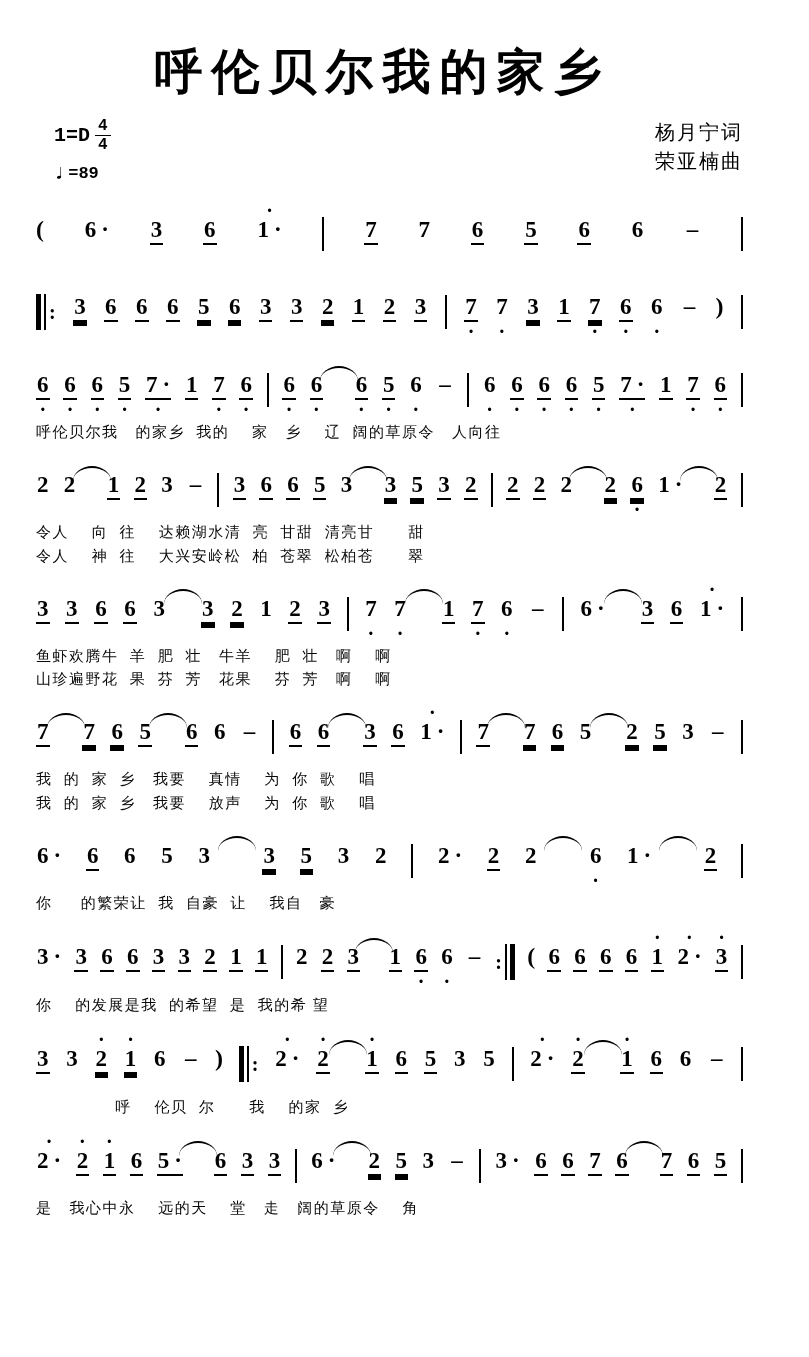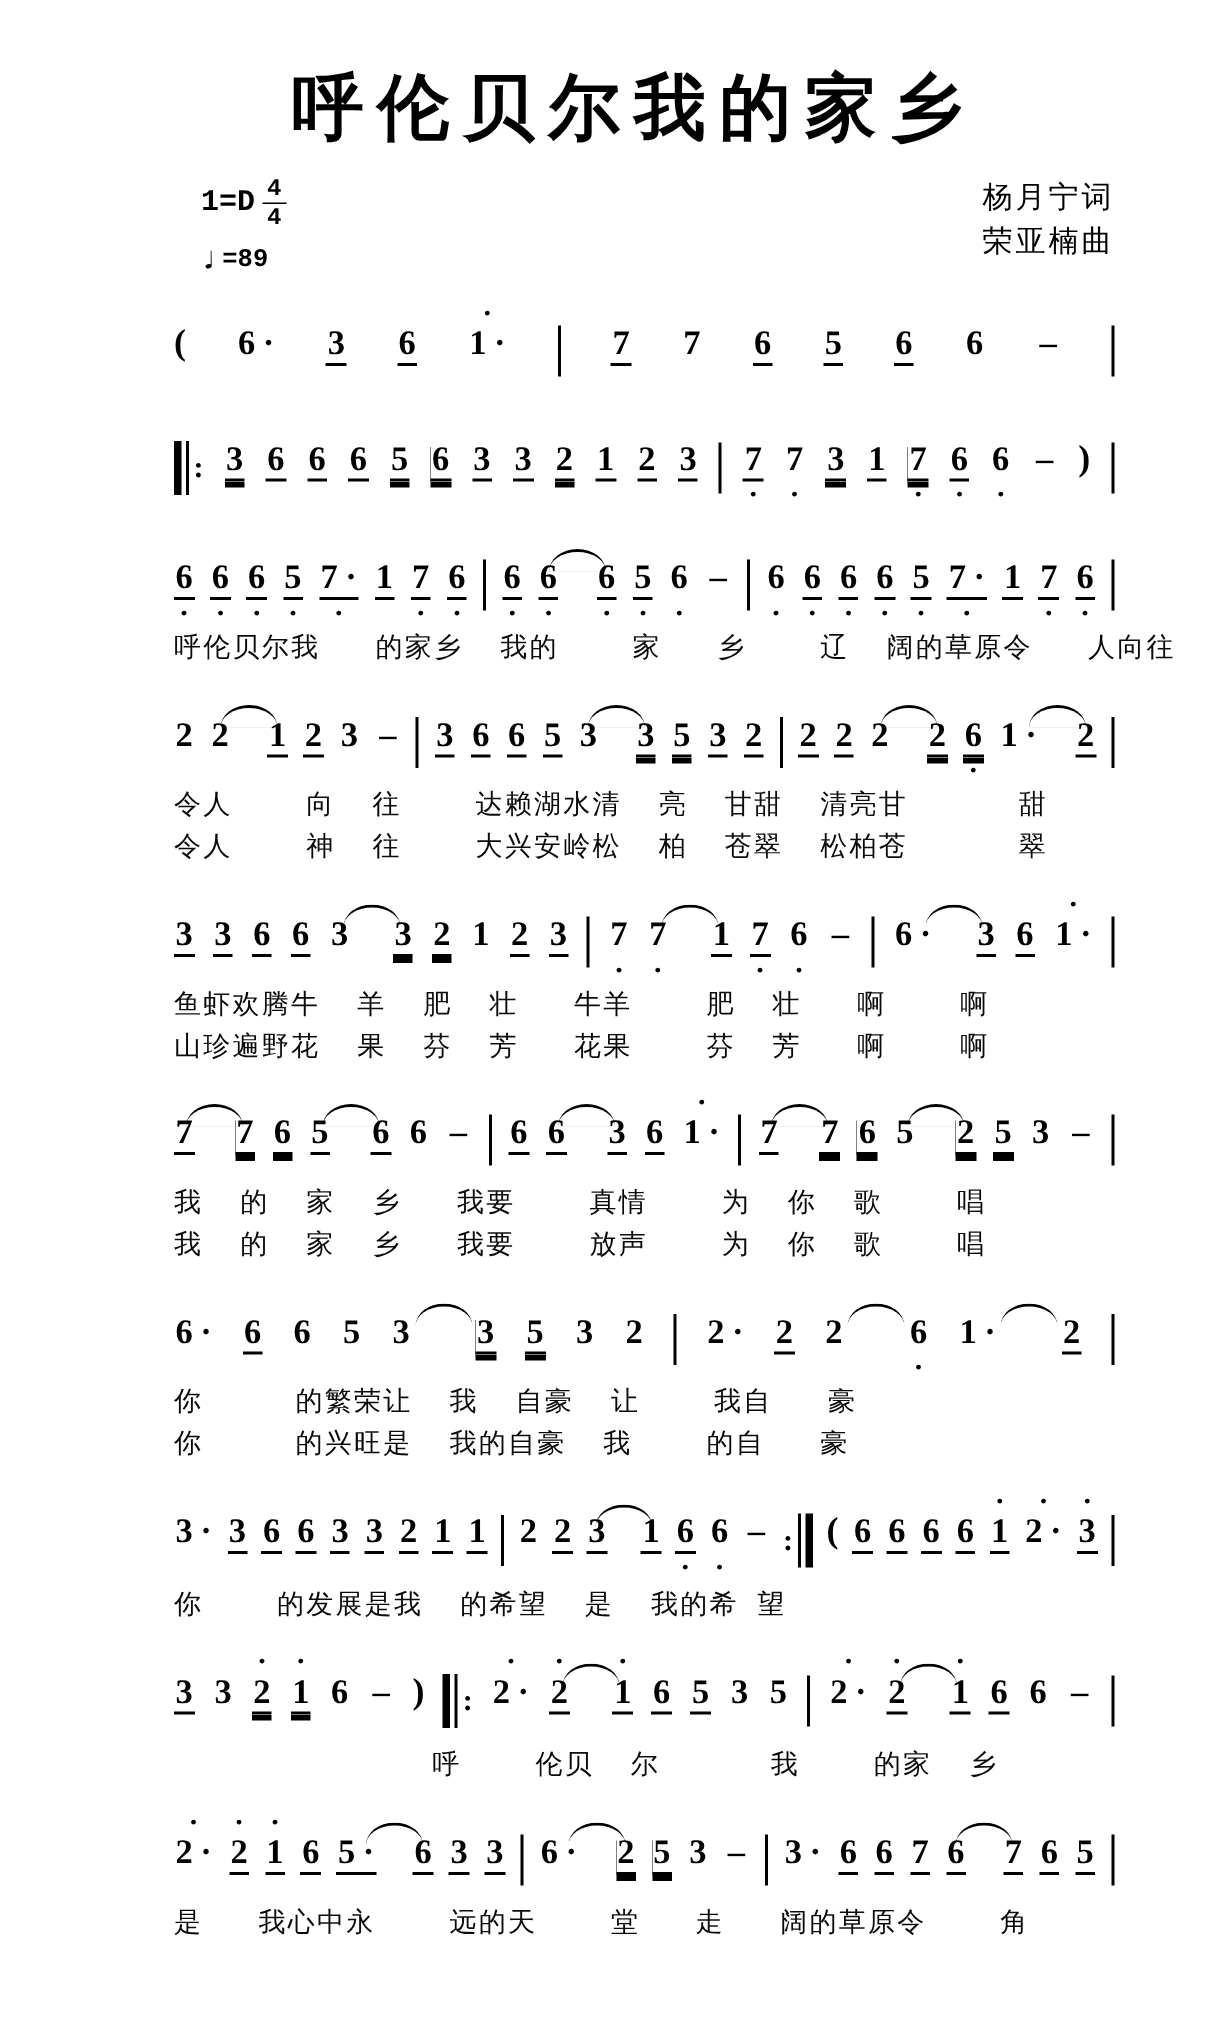--- a/index.html
+++ b/index.html
@@ -1,18 +1,18 @@
 <!DOCTYPE html>
 <html><head>
 <meta charset="utf-8">
 <style>
   html,body{margin:0;padding:0;background:#ffffff;}
   .page{
     width:809px;height:1357px;box-sizing:border-box;background:#fff;color:#000;
-    padding:34px 66px 10px 116px;overflow:hidden;
+    padding:34px 66px 10px 36px;overflow:hidden;
     font-family:"Liberation Serif","DejaVu Serif",serif;
   }
   
   .title{
     text-align:center;font-size:48px;font-weight:bold;letter-spacing:9px;
     margin:6px 0 10px -14px;white-space:nowrap;
   }
   .meta-row{position:relative;height:86px;}
   .key-tempo{position:absolute;left:18px;top:4px;font-family:Liberation Mono, monospace;}
   .key-line{display:flex;align-items:center;font-size:20px;font-weight:bold;gap:5px;}
@@ -41,22 +41,22 @@
   .bthin{width:2px;height:36px;background:#000;display:inline-block;}
   .rdots{font-size:20px;font-weight:bold;line-height:1;}
   .paren{font-size:24px;font-weight:bold;}
   .dash{font-weight:bold;width:17px;text-align:center;flex:none;}
   .slur{
     position:relative;top:-17px;width:38px;height:13px;flex:none;z-index:2;
     border-top:2px solid #000;border-radius:50% 50% 0 0/100% 100% 0 0;
     margin:0 -17px;align-self:center;
   }
   .lyrics-row{
-    font-family:Liberation Mono, monospace;
-    font-size:18px;letter-spacing:1.5px;line-height:1.55;white-space:pre;color:#0a0a0a;
+    font-family:Liberation Sans, sans-serif;
+    font-size:15px;letter-spacing:1.5px;line-height:1.55;white-space:pre;color:#0a0a0a;
   }
 </style>
 </head>
 <body>
 
 <div class="page">
   <div class="title">呼伦贝尔我的家乡</div>
 
   <div class="meta-row">
     <div class="key-tempo">
@@ -279,21 +279,20 @@
           <span class="note u1">2</span>
           <span class="note">2</span>
           <span class="slur"></span>
           <span class="note">6<span class="oct lo">·</span></span>
           <span class="note">1<span class="aug">·</span></span>
           <span class="slur"></span>
           <span class="note u1">2</span>
           <span class="bar"></span>
         </div>
         <div class="lyrics-row">你     的繁荣让  我  自豪  让    我自   豪</div>
-        <div class="lyrics-row">你     的兴旺是  我的自豪  我    的自   豪</div>
       </div>
       <div class="system">
         <div class="notes-row">
           <span class="note">3<span class="aug">·</span></span>
           <span class="note u1">3</span>
           <span class="note u1">6</span>
           <span class="note u1">6</span>
           <span class="note u1">3</span>
           <span class="note u1">3</span>
           <span class="note u1">2</span>

